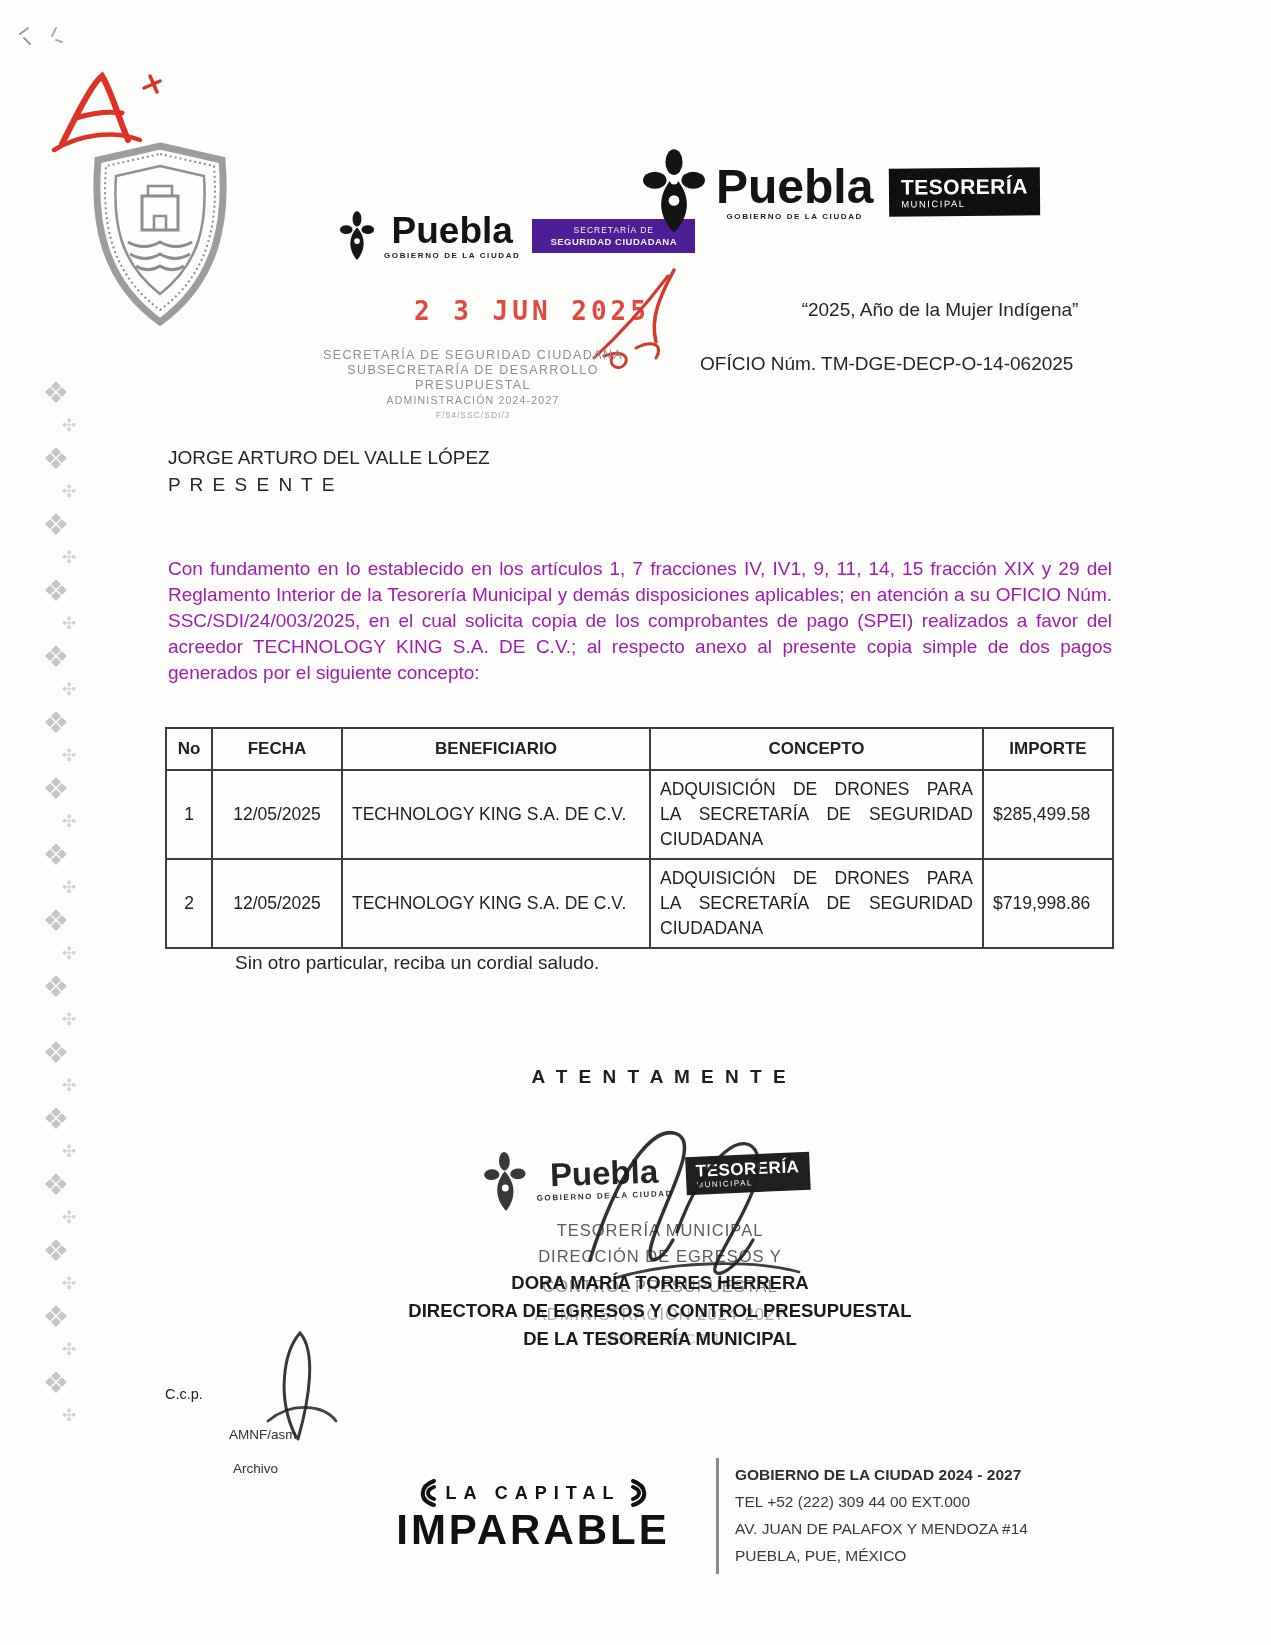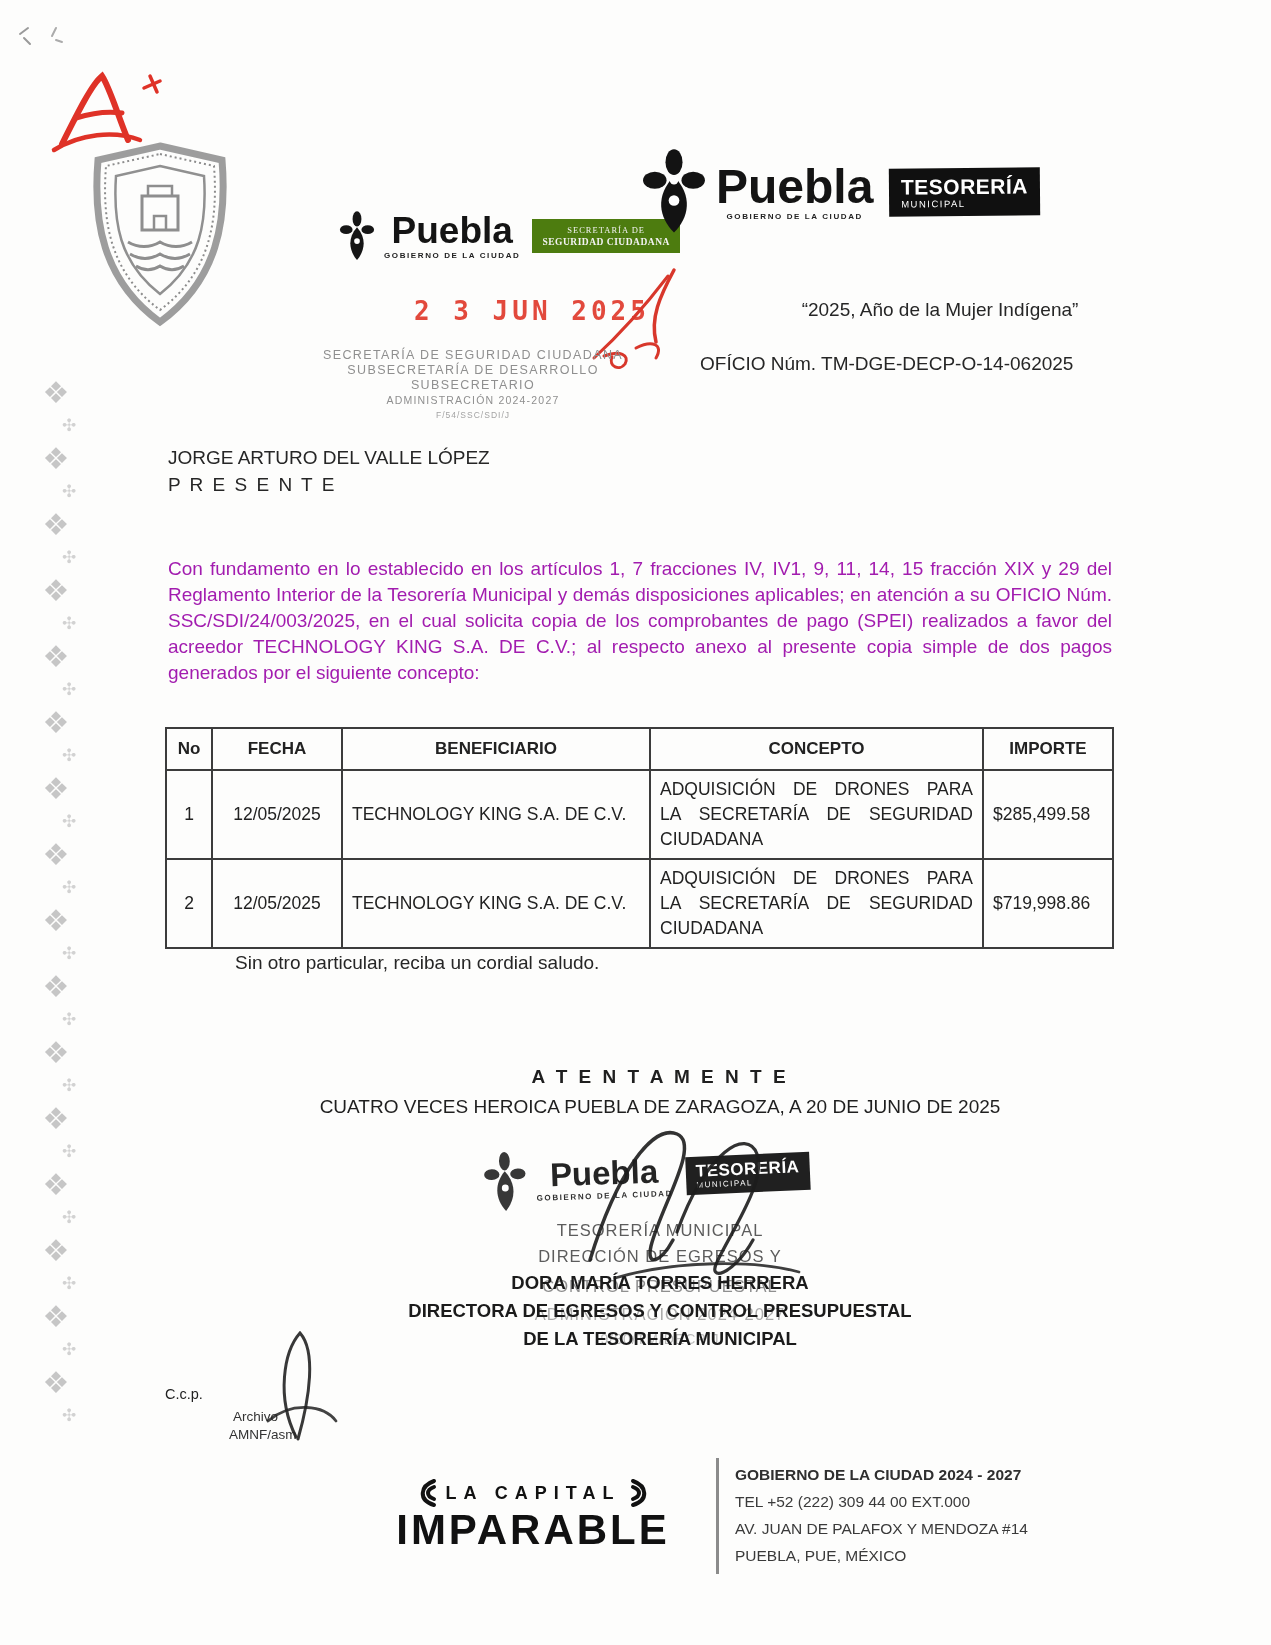--- a/index.html
+++ b/index.html
@@ -25,22 +25,22 @@
 
   
   .ssc-logo{ position:absolute; left:338px; top:210px; display:flex; align-items:center; gap:8px; }
   .brand-wrap{ display:flex; flex-direction:column; align-items:center; }
   .brand{ font-weight:bold; color:#141414; letter-spacing:0px; }
   .brand.md{ font-size:37px; line-height:36px; }
   .brand.lg{ font-size:48px; line-height:46px; }
   .brand.sm{ font-size:33px; line-height:32px; }
   .tagline{ font-size:8px; font-weight:bold; letter-spacing:1.6px; color:#222; margin-top:2px; white-space:nowrap; }
   .band{
-    background:#4d7c0f; color:#f3f3f3; padding:5px 10px; margin-left:4px;
-    text-align:center; line-height:12px;font-family:Liberation Serif, serif;
+    background:#4c1d95; color:#f3f3f3; padding:5px 18px; margin-left:4px;
+    text-align:center; line-height:12px;
   }
   .band .b1{ font-size:8.5px; letter-spacing:1px; }
   .band .b2{ font-size:9.5px; font-weight:bold; letter-spacing:.5px; }
   .tes-logo{ position:absolute; left:642px; top:148px; display:flex; align-items:center; gap:10px; }
   .black-box{
     background:#101010; color:#fff; padding:8px 12px 7px; text-align:left; margin-left:6px;
     transform:rotate(-.5deg);
   }
   .black-box .t1{ font-size:21px; font-weight:bold; letter-spacing:.5px; line-height:22px; }
   .black-box .t2{ font-size:9.5px; letter-spacing:1.5px; line-height:11px; }
@@ -95,21 +95,21 @@
   }
   .sig-stamp-logo .black-box{ padding:6px 10px 5px; }
   .sig-stamp-logo .black-box .t1{ font-size:17px; line-height:18px; }
   .sig-stamp-logo .black-box .t2{ font-size:8px; line-height:9px; }
   .sig-line{ position:absolute; left:60px; width:1200px; text-align:center; }
   .stamp-gray{ color:#5c5c5c; font-size:16.5px; letter-spacing:1px; }
   .stamp-gray.faded{ color:#8f8f8f; }
   .typed{ font-weight:bold; color:#1b1b1b; font-size:18.5px; z-index:6; }
 
   .ccp{ position:absolute; left:165px; top:1386px; font-size:14.5px; color:#222; }
-  .archivo{ position:absolute; left:233px; top:1409px; font-size:13.5px; color:#333;text-align:center; }
+  .archivo{ position:absolute; left:233px; top:1461px; font-size:13.5px; color:#333;text-align:center; }
   .initials{ position:absolute; left:229px; top:1427px; font-size:13.5px; color:#333; }
 
   
   .capital{ position:absolute; left:368px; top:1478px; width:330px; text-align:center; color:#111; }
   .capital .row1{ display:flex; align-items:center; justify-content:center; gap:8px; }
   .capital .cap1{ font-size:18px; font-weight:bold; letter-spacing:7px; }
   .capital .cap2{ font-size:42px; font-weight:bold; letter-spacing:3px; line-height:44px; }
 
   
   .foot-divider{ position:absolute; left:716px; top:1458px; width:2.5px; height:116px; background:#8b8b8b; }
@@ -228,21 +228,21 @@
     <path d="M28 98 C44 92 54 97 49 106 C44 113 32 109 36 99" stroke="#d8372b" stroke-width="3" fill="none" stroke-linecap="round"></path>
     <path d="M60 90 C76 82 88 86 80 100" stroke="#d8372b" stroke-width="3" fill="none" stroke-linecap="round"></path>
   </svg>
 
   <div class="legend" data-interactable="false">“2025, Año de la Mujer Indígena”</div>
   <div class="oficio" data-interactable="false">OFÍCIO Núm. TM-DGE-DECP-O-14-062025</div>
 
   <div class="ssc-stamp" data-interactable="false">
     <div class="l" data-interactable="false">SECRETARÍA DE SEGURIDAD CIUDADANA</div>
     <div class="l" data-interactable="false">SUBSECRETARÍA DE DESARROLLO</div>
-    <div class="l" data-interactable="false">SUBSECRETARIO</div>
+    <div class="l" data-interactable="false">PRESUPUESTAL</div>
     <div class="l small" data-interactable="false">ADMINISTRACIÓN 2024-2027</div>
     <div class="l tiny" data-interactable="false">F/54/SSC/SDI/J</div>
   </div>
 
   <div class="recipient" data-interactable="false">
     <div data-interactable="false">JORGE ARTURO DEL VALLE LÓPEZ</div>
     <div class="presente" data-interactable="false">P R E S E N T E</div>
   </div>
 
   <p class="body-par" data-interactable="false">Con fundamento en lo establecido en los artículos 1, 7 fracciones IV, IV1, 9, 11, 14, 15 fracción XIX y 29 del Reglamento Interior de la Tesorería Municipal y demás disposiciones aplicables; en atención a su OFICIO Núm. SSC/SDI/24/003/2025, en el cual solicita copia de los comprobantes de pago (SPEI) realizados a favor del acreedor TECHNOLOGY KING S.A. DE C.V.; al respecto anexo al presente copia simple de dos pagos generados por el siguiente concepto:</p>
@@ -278,21 +278,20 @@
         <td class="c-benef" data-interactable="false">TECHNOLOGY KING S.A. DE C.V.</td>
         <td class="c-conc" data-interactable="false">ADQUISICIÓN DE DRONES PARA LA SECRETARÍA DE SEGURIDAD CIUDADANA</td>
         <td class="c-imp" data-interactable="false">$719,998.86</td>
       </tr>
     </tbody>
   </table>
 
   <div class="farewell" data-interactable="false">Sin otro particular, reciba un cordial saludo.</div>
 
   <div class="center-block atentamente" data-interactable="false">A T E N T A M E N T E</div>
-  <div class="center-block place-date" data-interactable="false">CUATRO VECES HEROICA PUEBLA DE ZARAGOZA, A 20 DE JUNIO DE 2025</div>
 
   <div class="sig-stamp-logo" data-interactable="false">
     <svg data-interactable="false" width="46" height="62" viewBox="0 0 60 80">
       <g fill="#2a2a2a">
         <ellipse cx="30" cy="13" rx="7" ry="12"></ellipse>
         <ellipse cx="13" cy="30" rx="10" ry="7"></ellipse>
         <ellipse cx="47" cy="30" rx="10" ry="7"></ellipse>
         <path d="M30 26 C14 44 18 64 30 78 C42 64 46 44 30 26Z"></path>
         <circle cx="30" cy="48" r="4.5" fill="#fff"></circle>
       </g>

